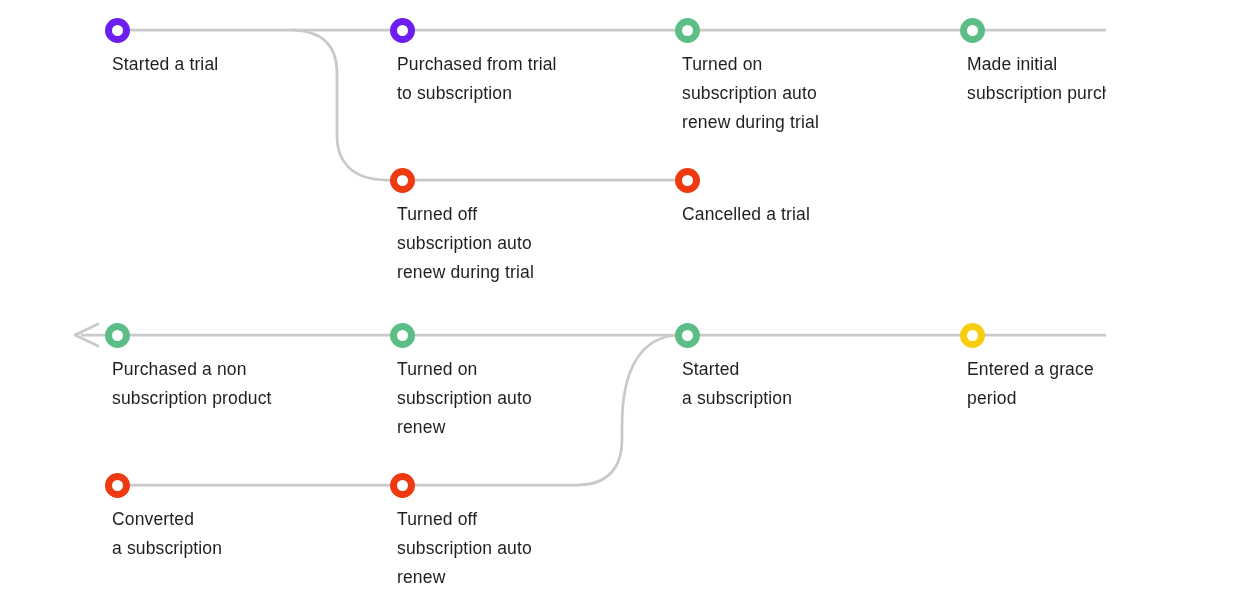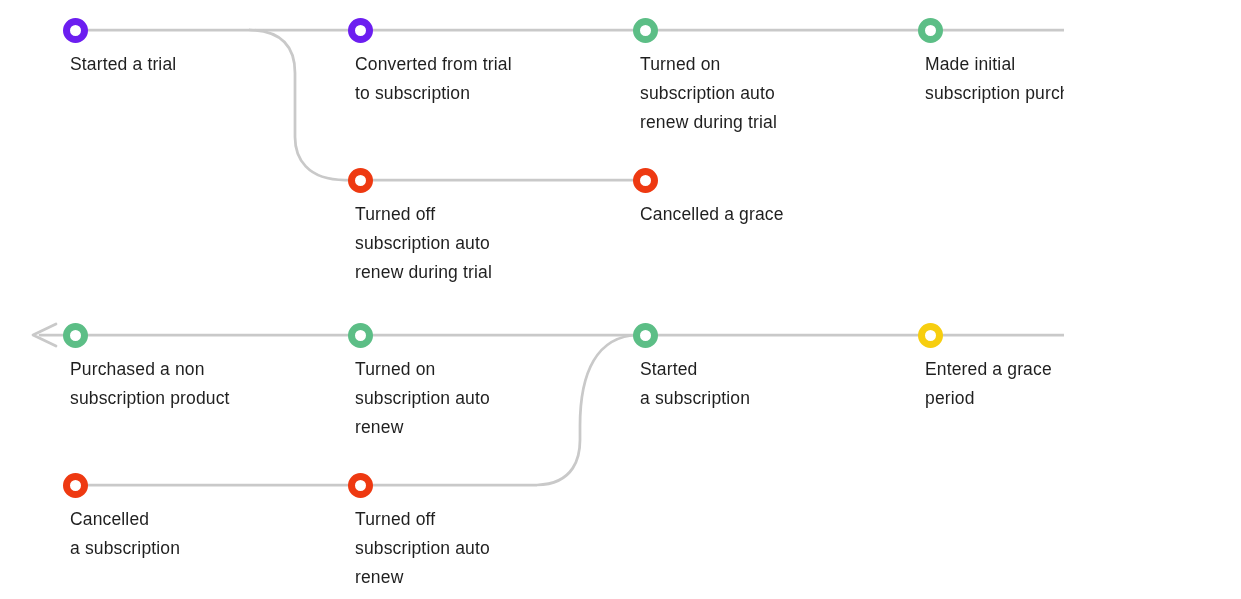--- a/index.html
+++ b/index.html
@@ -7,20 +7,21 @@
     padding: 0;
     background: #ffffff;
   }
   .canvas {
     position: relative;
     width: 1064px;
     height: 599px;
     background: #ffffff;
     font-family: "Liberation Sans", "DejaVu Sans", sans-serif;
     overflow: hidden;
+    margin-left: 42px;
   }
   .wires {
     position: absolute;
     left: 0;
     top: 0;
     width: 1241px;
     height: 599px;
   }
   .wires path, .wires polyline {
     fill: none;
@@ -76,21 +77,21 @@
     <polyline points="56,324 33,335 56,346"></polyline>
   </svg>
 
   <div class="node" style="left:75px; top:30px">
     <span class="marker" style="border-color: rgb(108, 30, 240);"></span>
     <div class="label">Started a trial</div>
   </div>
 
   <div class="node" style="left:360px; top:30px">
     <span class="marker" style="border-color: rgb(108, 30, 240);"></span>
-    <div class="label">Converted from trial
+    <div class="label">Purchased from trial
 to subscription</div>
   </div>
 
   <div class="node" style="left:645px; top:30px">
     <span class="marker" style="border-color: rgb(92, 190, 134);"></span>
     <div class="label">Turned on
 subscription auto
 renew during trial</div>
   </div>
 
@@ -102,21 +103,21 @@
 
   <div class="node" style="left:360px; top:180px">
     <span class="marker" style="border-color: rgb(238, 57, 17);"></span>
     <div class="label">Turned off
 subscription auto
 renew during trial</div>
   </div>
 
   <div class="node" style="left:645px; top:180px">
     <span class="marker" style="border-color: rgb(238, 57, 17);"></span>
-    <div class="label">Cancelled a grace</div>
+    <div class="label">Cancelled a trial</div>
   </div>
 
   <div class="node" style="left:75px; top:335px">
     <span class="marker" style="border-color: rgb(92, 190, 134);"></span>
     <div class="label">Purchased a non
 subscription product</div>
   </div>
 
   <div class="node" style="left:360px; top:335px">
     <span class="marker" style="border-color: rgb(92, 190, 134);"></span>
@@ -132,21 +133,21 @@
   </div>
 
   <div class="node" style="left:930px; top:335px">
     <span class="marker" style="border-color: rgb(247, 206, 15);"></span>
     <div class="label">Entered a grace
 period</div>
   </div>
 
   <div class="node" style="left:75px; top:485px">
     <span class="marker" style="border-color: rgb(238, 57, 17);"></span>
-    <div class="label">Cancelled
+    <div class="label">Converted
 a subscription</div>
   </div>
 
   <div class="node" style="left:360px; top:485px">
     <span class="marker" style="border-color: rgb(238, 57, 17);"></span>
     <div class="label">Turned off
 subscription auto
 renew</div>
   </div>
 

